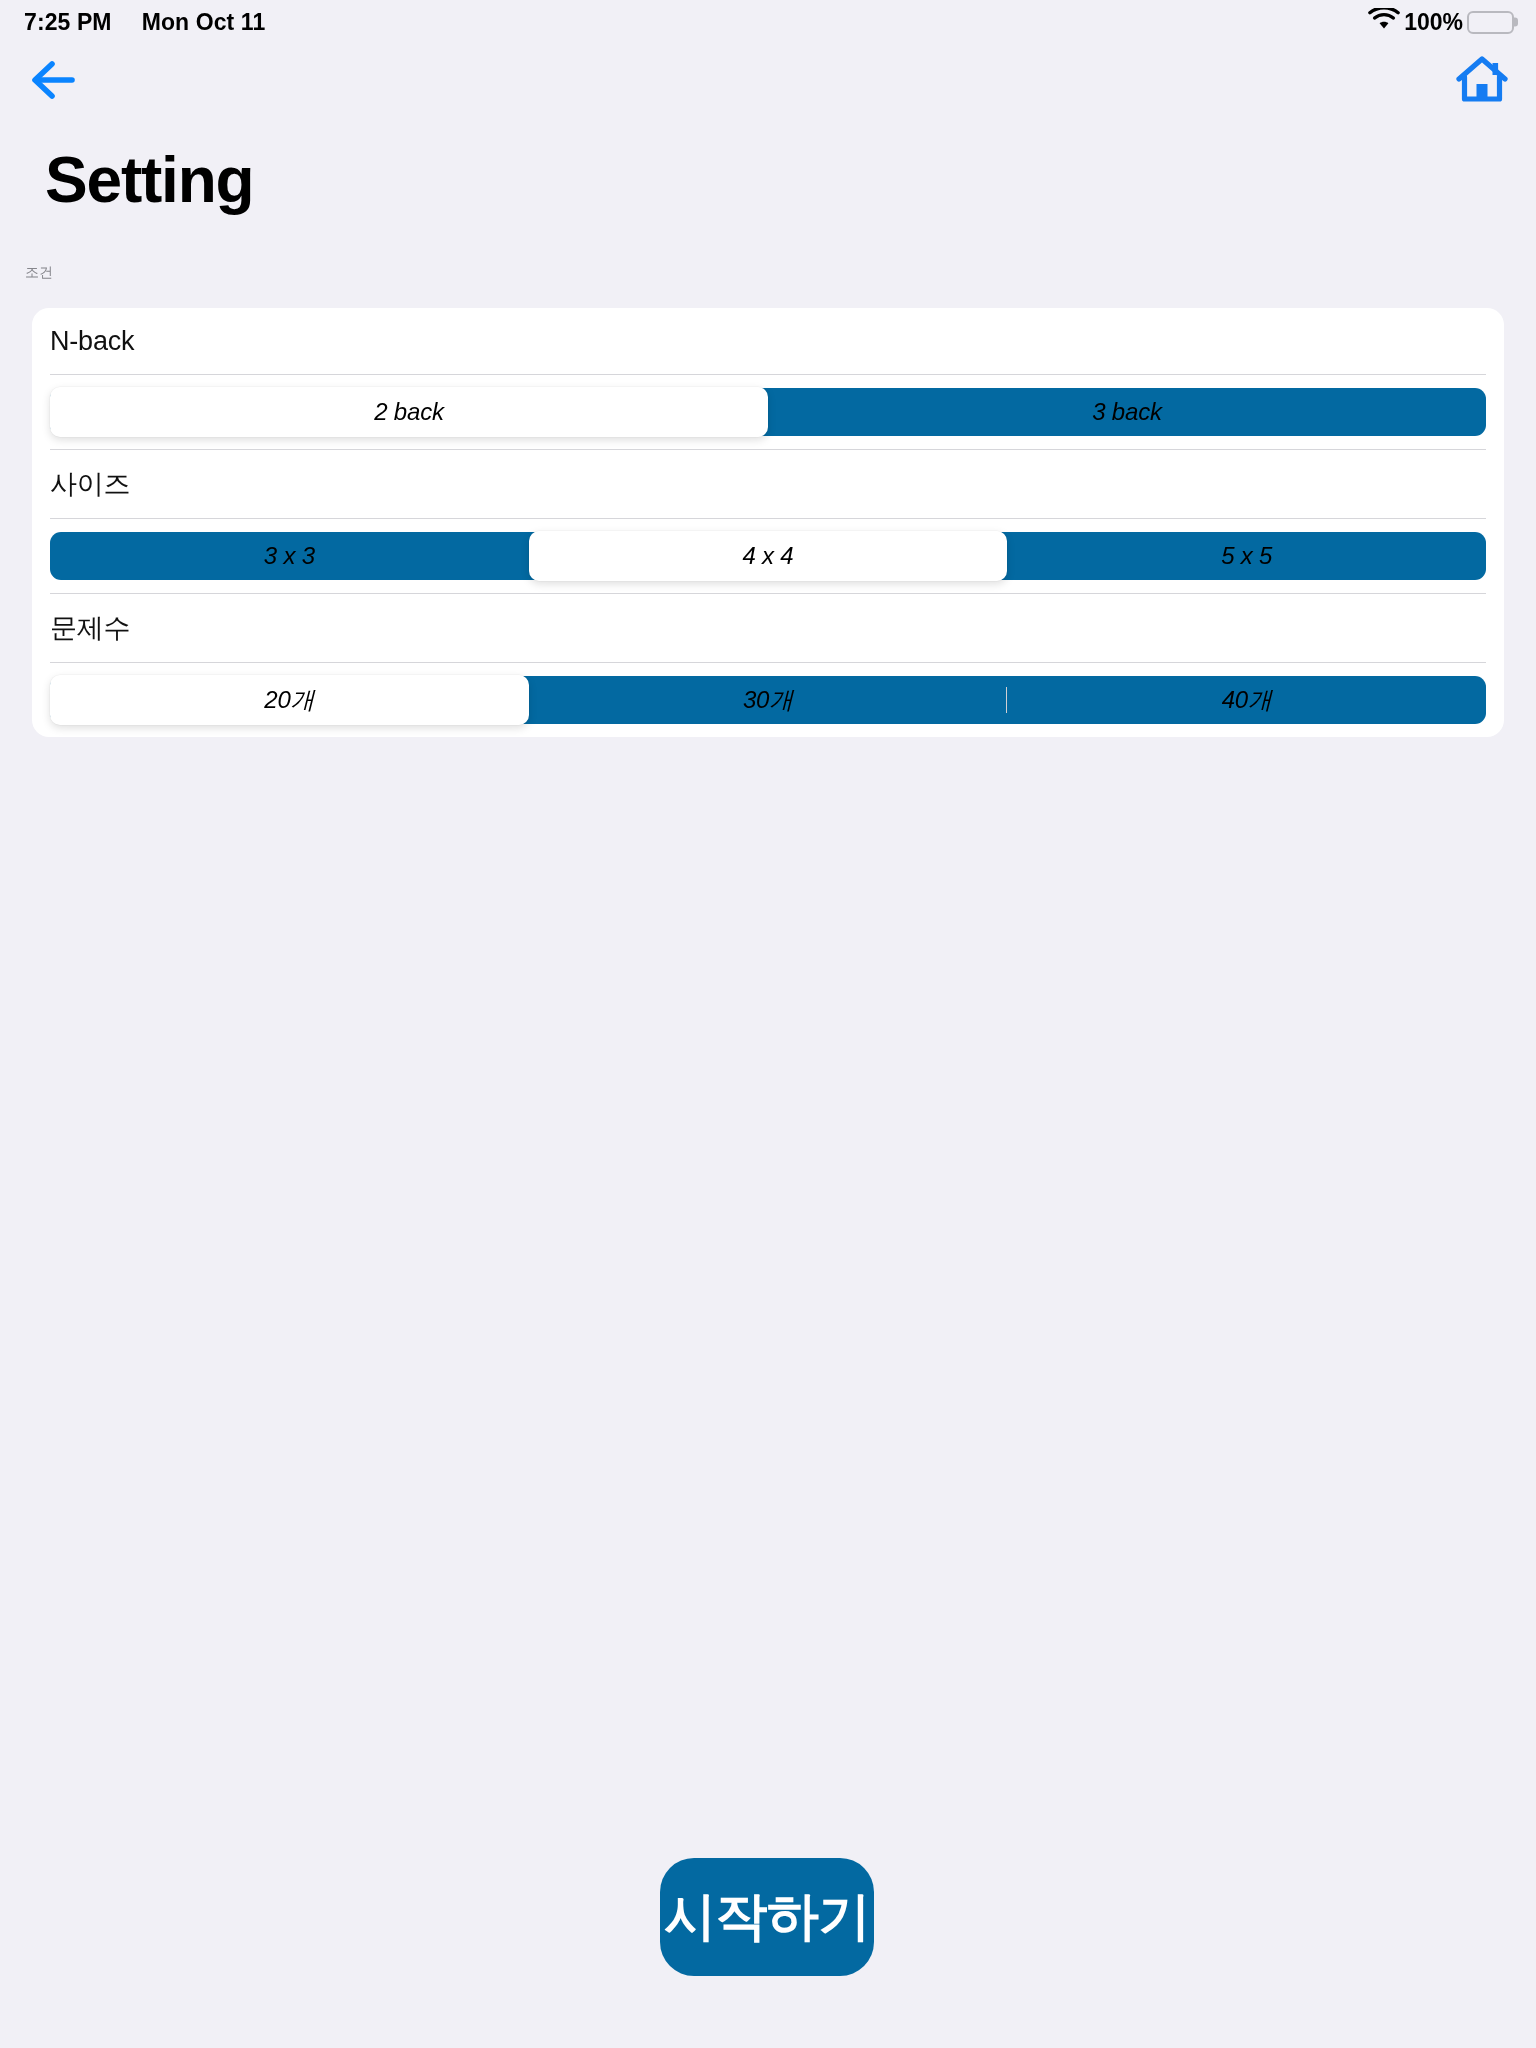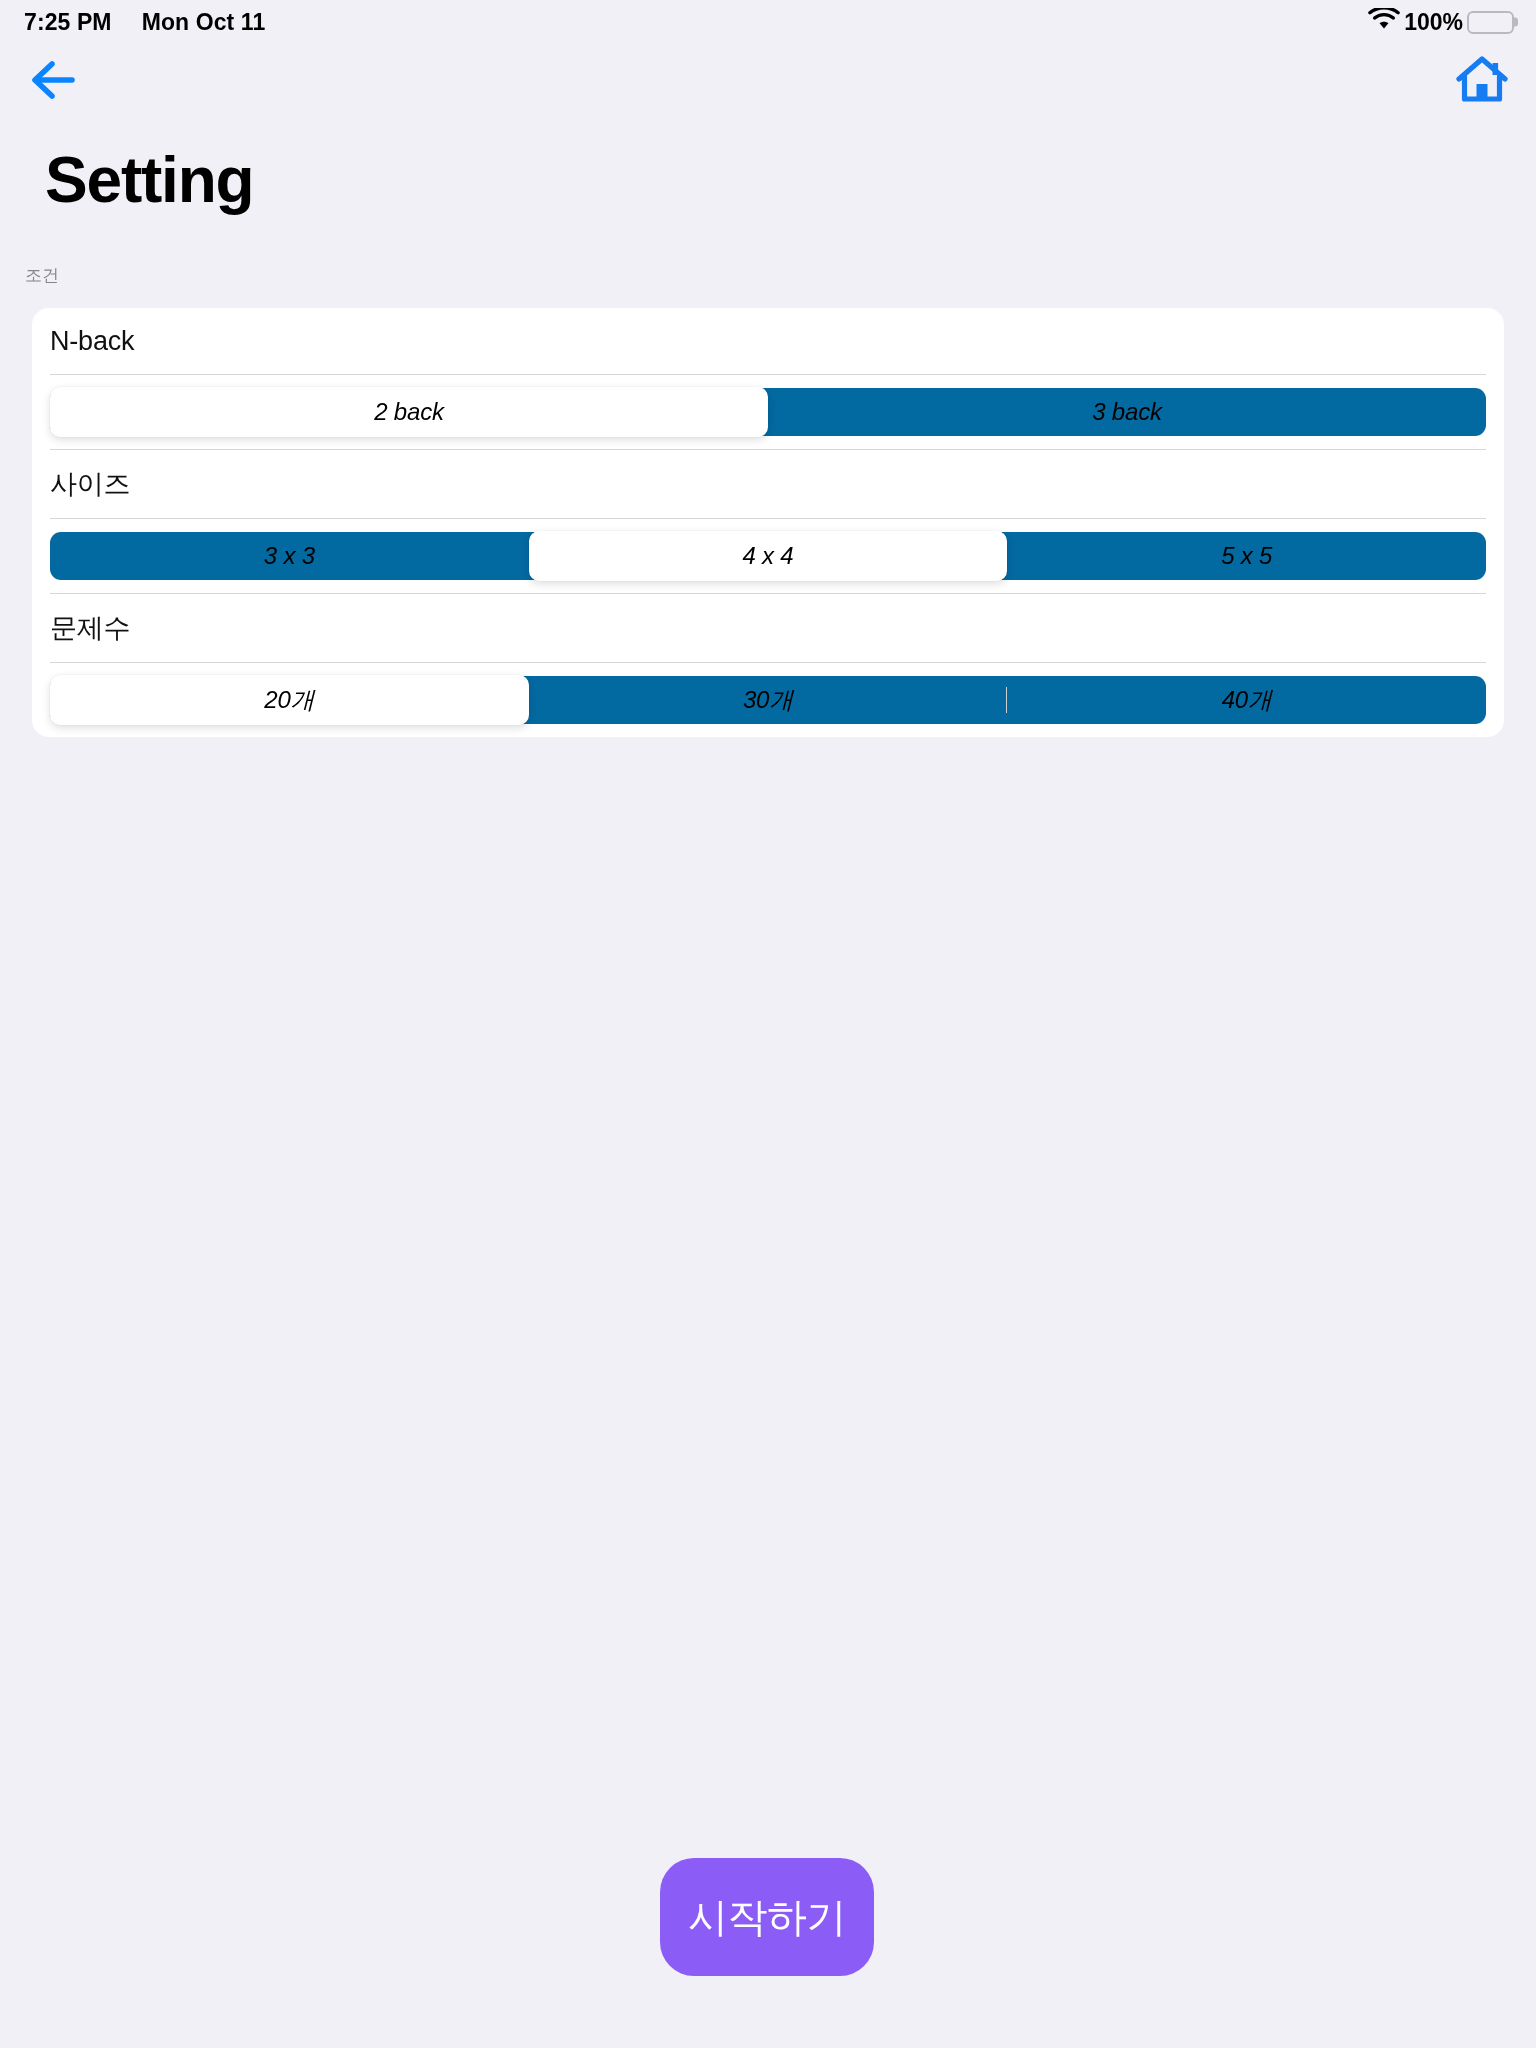--- a/index.html
+++ b/index.html
@@ -110,21 +110,21 @@
     letter-spacing: -1.2px;
     color: #000;
     line-height: 1;
     text-align: center;
   }
 
   .section-label {
     position: absolute;
     top: 264px;
     left: 25px;
-    font-size: 17px;
+    font-size: 14px;
     color: #86868c;
   }
 
   
   .card {
     position: absolute;
     left: 32px;
     top: 308px;
     width: 1472px;
     border-radius: 17px;
@@ -191,29 +191,30 @@
   }
 
   
   .start-btn {
     position: absolute;
     left: 660px;
     top: 1858px;
     width: 214px;
     height: 118px;
     border-radius: 34px;
-    background: #8b5cf6;
+    background: #0369a1;
     border: none;
     display: flex;
     align-items: center;
     justify-content: center;
     color: #ffffff;
-    font-size: 40px;
+    font-size: 52px;
     font-family: "Liberation Sans", "DejaVu Sans", sans-serif;
     letter-spacing: -0.5px;
+    font-weight: bold;
   }
 </style>
 </head>
 <body>
 
 <div id="screen">
 
   <div class="statusbar">
     <div class="sb-left">
       <span>7:25 PM</span>

